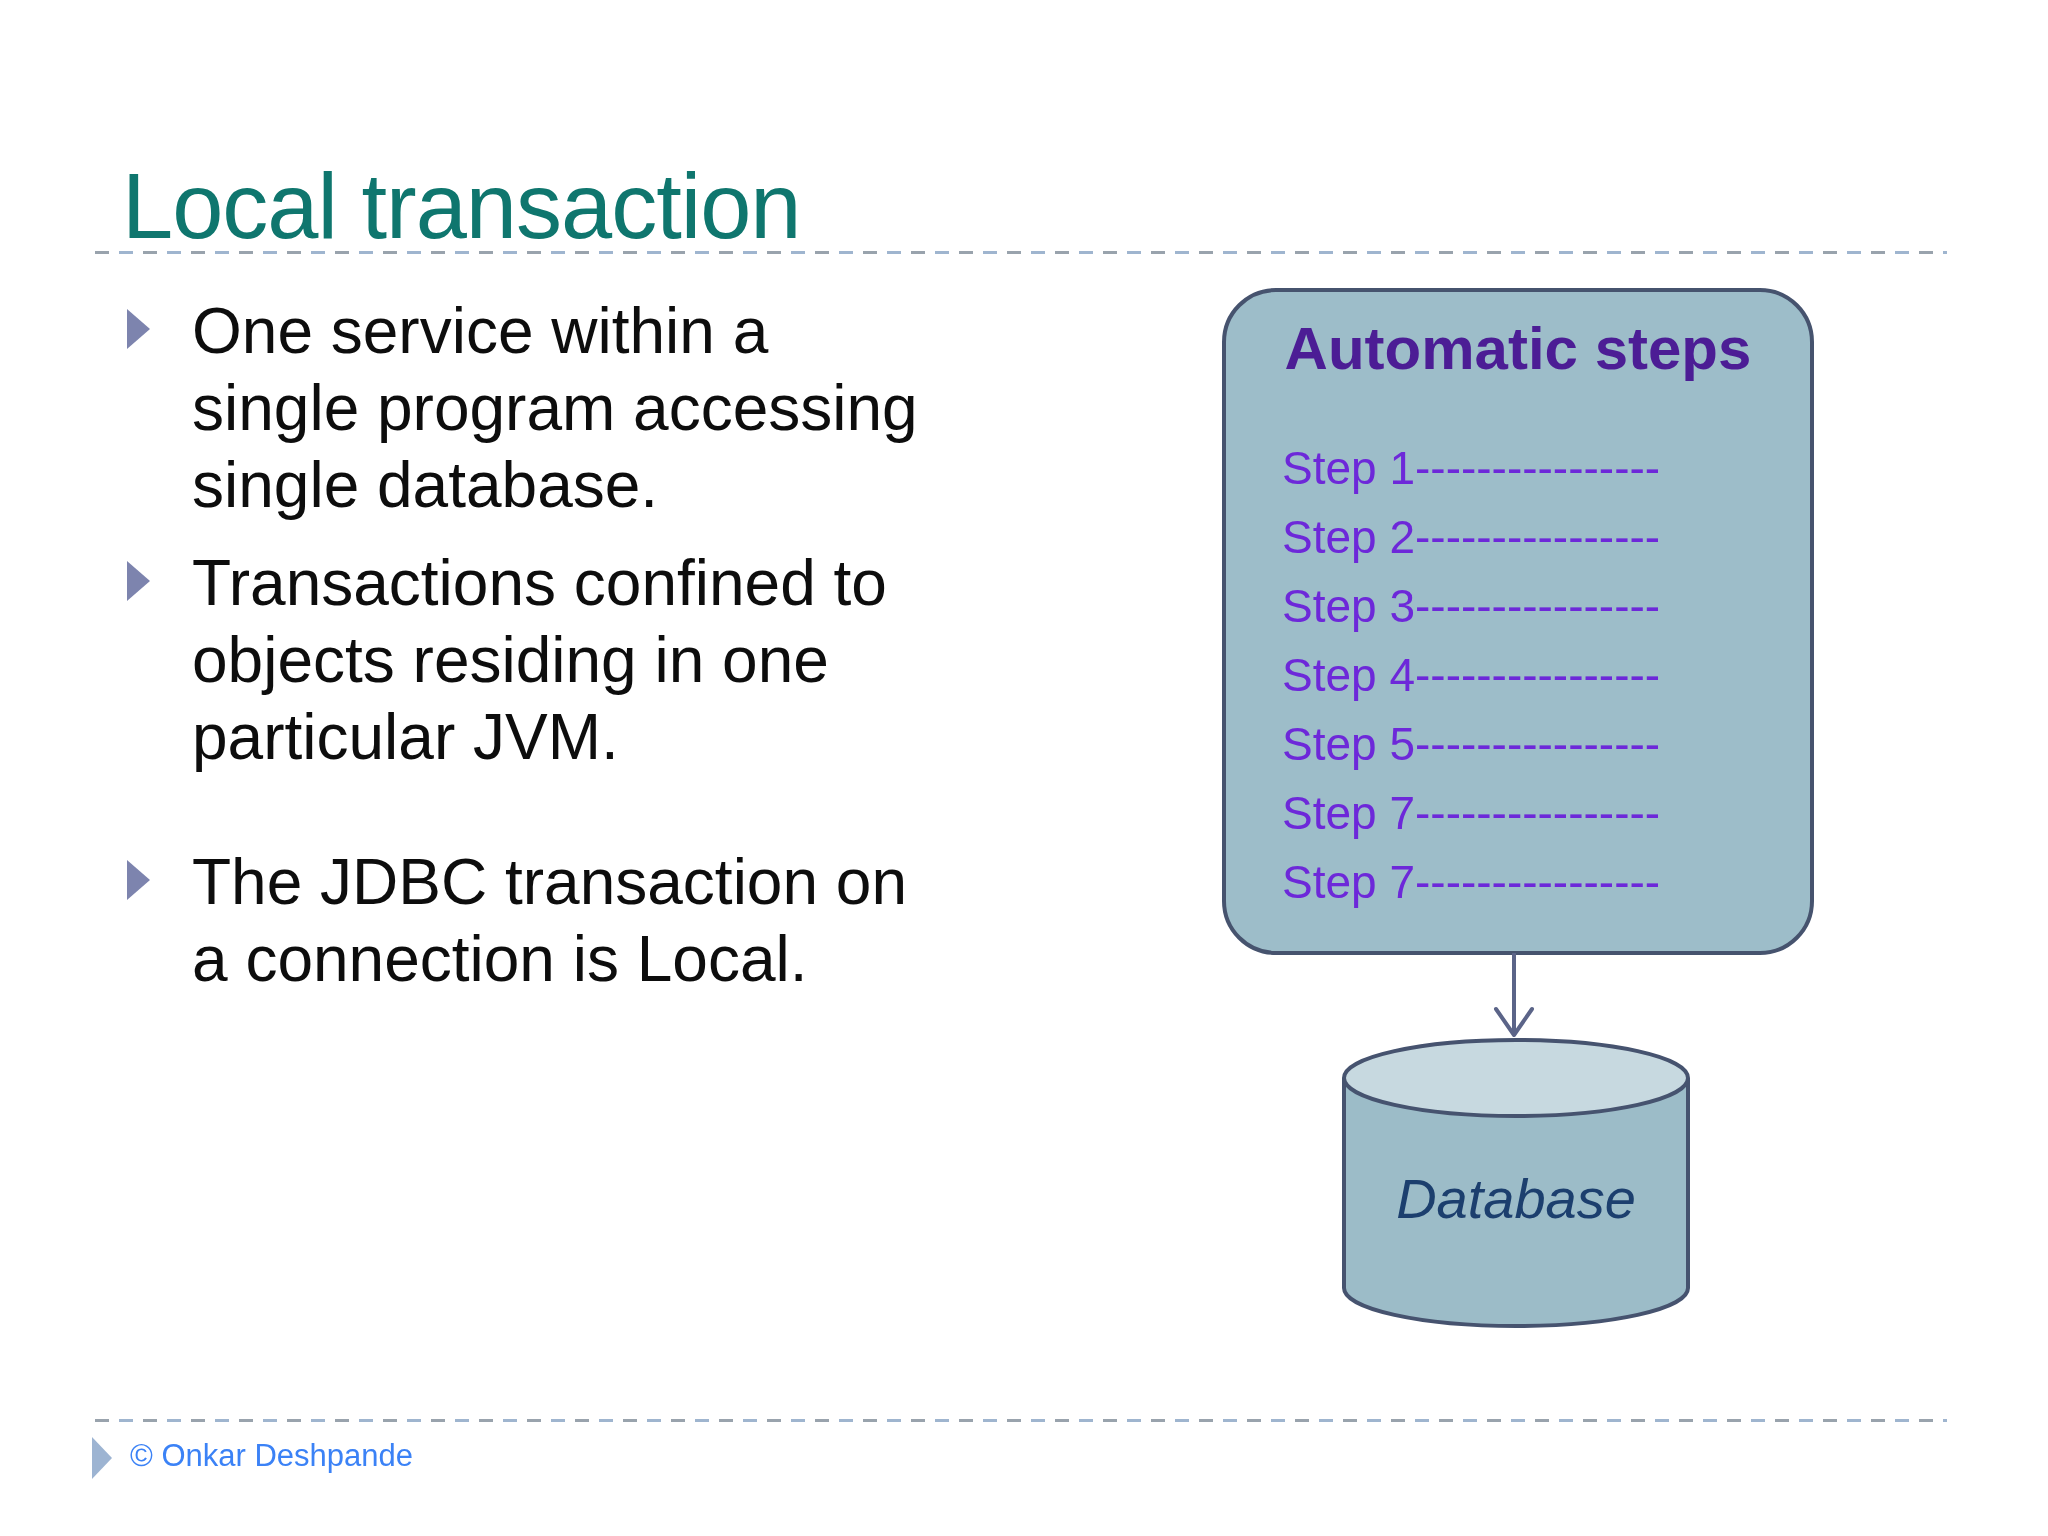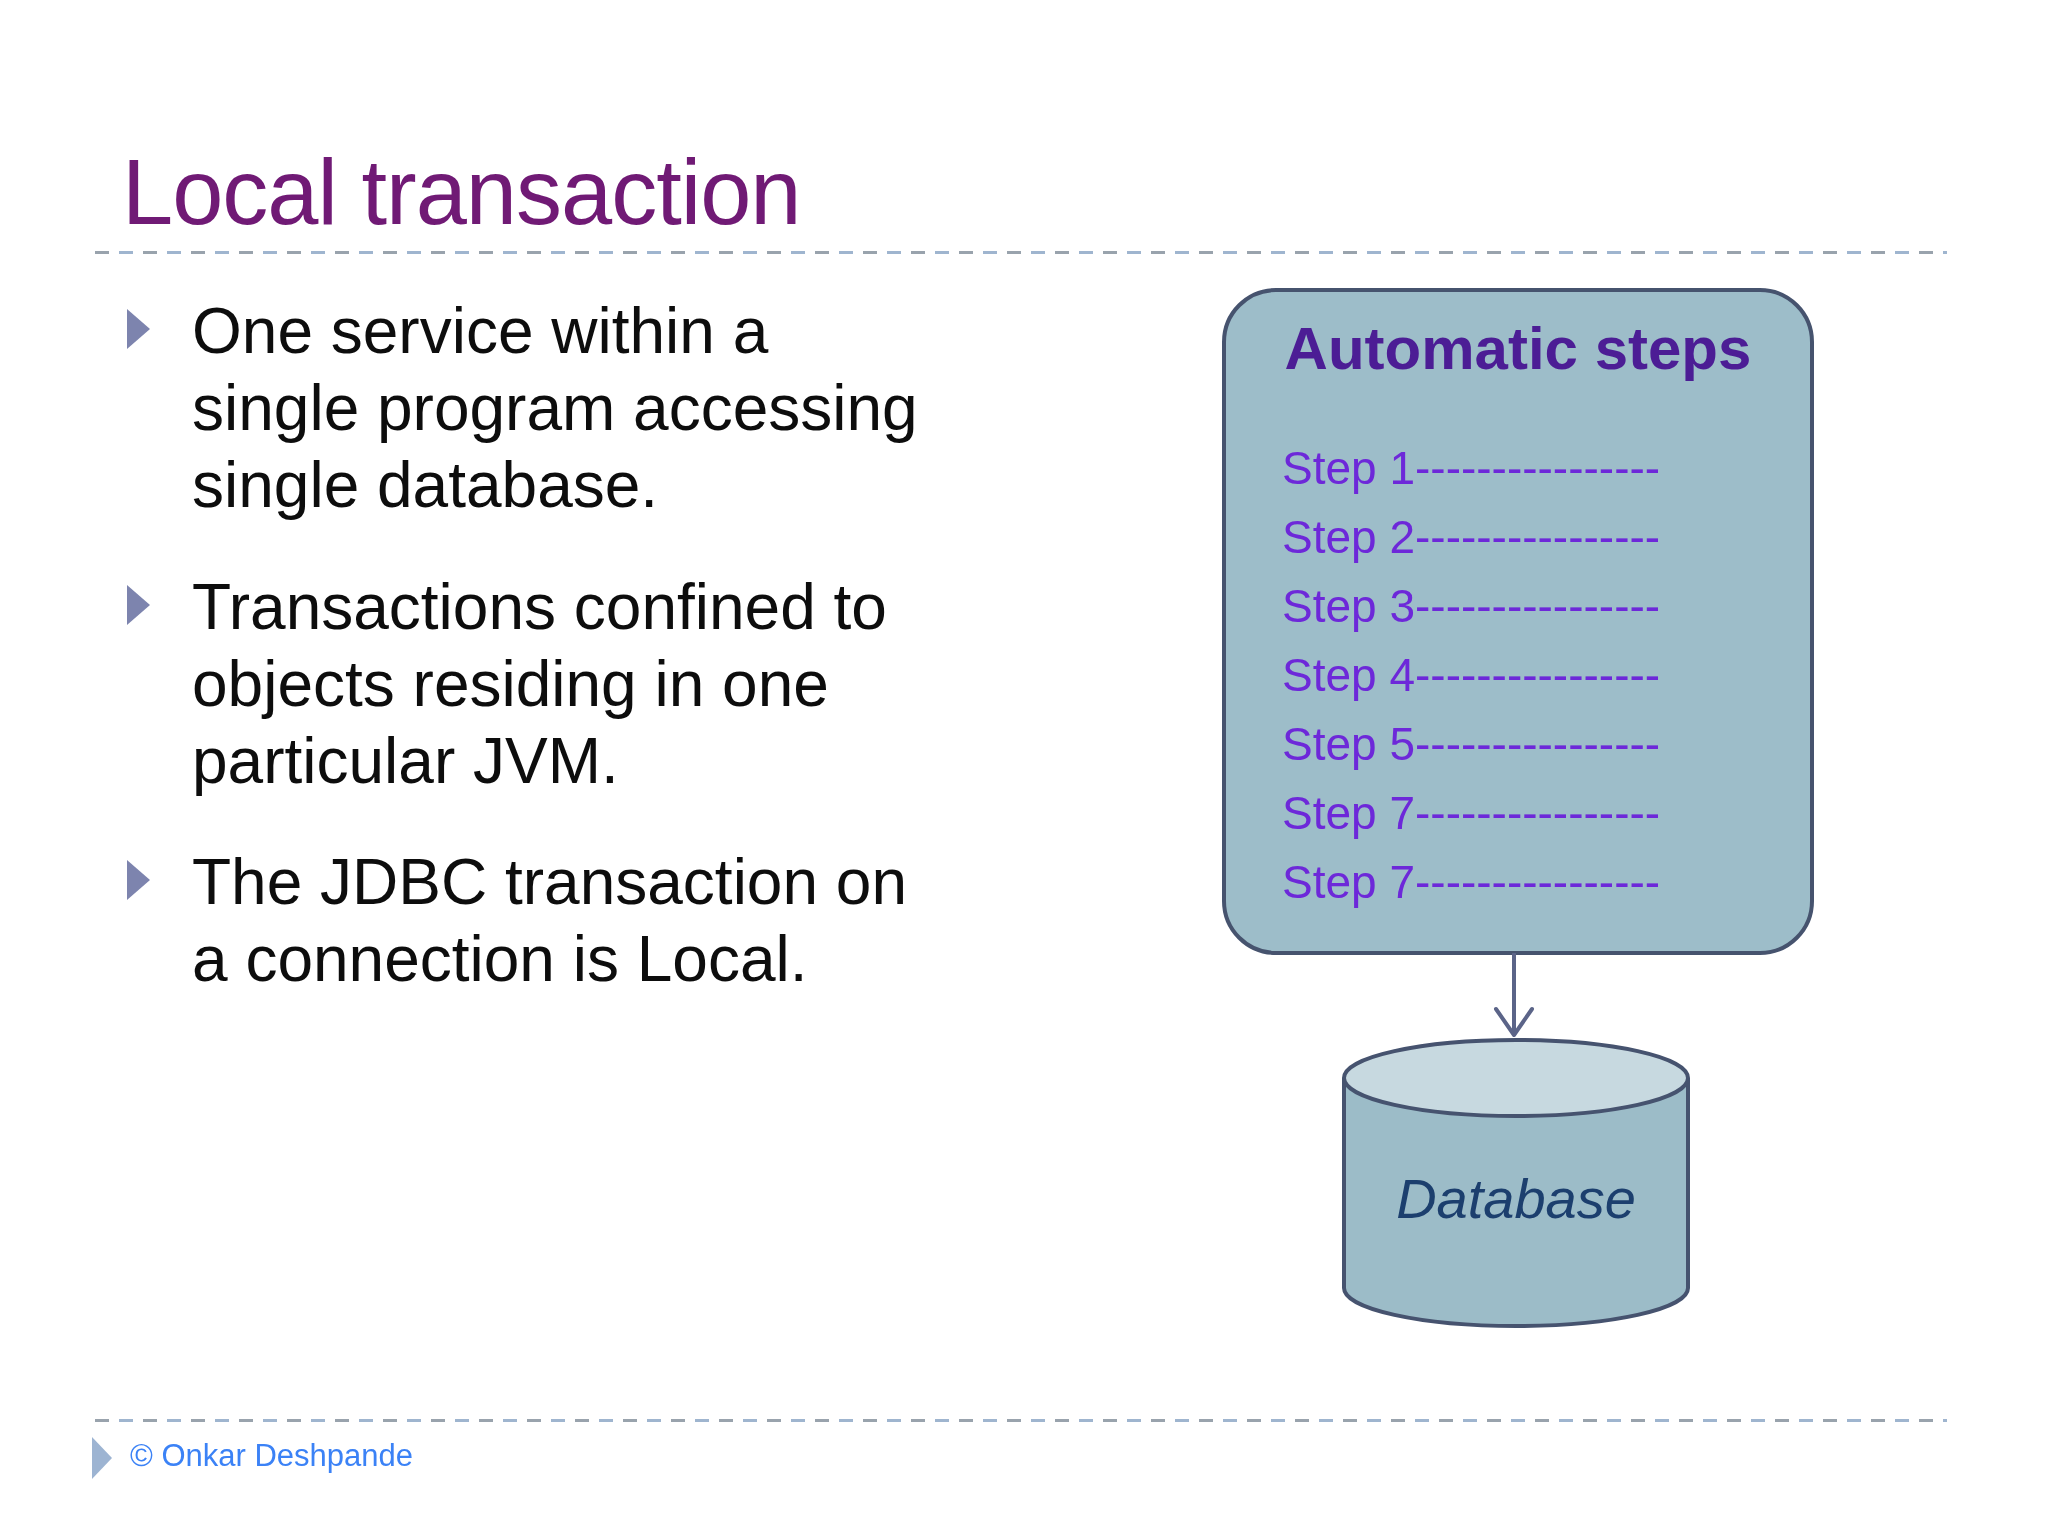--- a/index.html
+++ b/index.html
@@ -2,22 +2,22 @@
 <html><head>
 <meta charset="utf-8">
 <style>
   html,body{margin:0;padding:0;background:#888;}
   .slide{
     position:relative;width:2048px;height:1536px;background:#ffffff;
     font-family:"Liberation Sans", sans-serif;overflow:hidden;
   }
   
   .slide-title{
-    position:absolute;left:122px;top:146px;height:92px;line-height:92px;
-    font-size:92px;letter-spacing:-1px;color:#701a75;white-space:nowrap;
+    position:absolute;left:122px;top:160px;height:92px;line-height:92px;
+    font-size:92px;letter-spacing:-1px;color:#0f766e;white-space:nowrap;
   }
   .dash-rule{
     position:absolute;left:95px;width:1852px;height:3px;
     background:repeating-linear-gradient(90deg,
       #99a3ad 0 14px, transparent 14px 24px,
       #9fb5cf 24px 38px, transparent 38px 48px);
   }
   .rule-title{top:251px;}
   .rule-footer{top:1419px;}
   
@@ -27,21 +27,21 @@
   .bullet-tri{
     width:0;height:0;flex:0 0 auto;margin-top:16px;
     border-left:23px solid #7d84ae;
     border-top:20px solid transparent;
     border-bottom:20px solid transparent;
   }
   .bullet-text{
     margin-left:42px;font-size:64px;line-height:77px;color:#0d0d0d;
     white-space:pre-line;width:1040px;
   }
-  .b1{top:293px;} .b2{top:545px;margin-top:24px;} .b3{top:797px;margin-top:47px;}
+  .b1{top:293px;} .b2{top:545px;} .b3{top:797px;margin-top:47px;}
   
   .steps-box{
     position:absolute;left:1222px;top:288px;width:592px;height:667px;
     box-sizing:border-box;background:#9dbdc9;border:4px solid #46536e;
     border-radius:54px;
   }
   .steps-box-title{
     position:absolute;left:0;right:0;top:22px;text-align:center;
     font-size:60px;font-weight:bold;color:#4c1d95;white-space:nowrap;
   }

